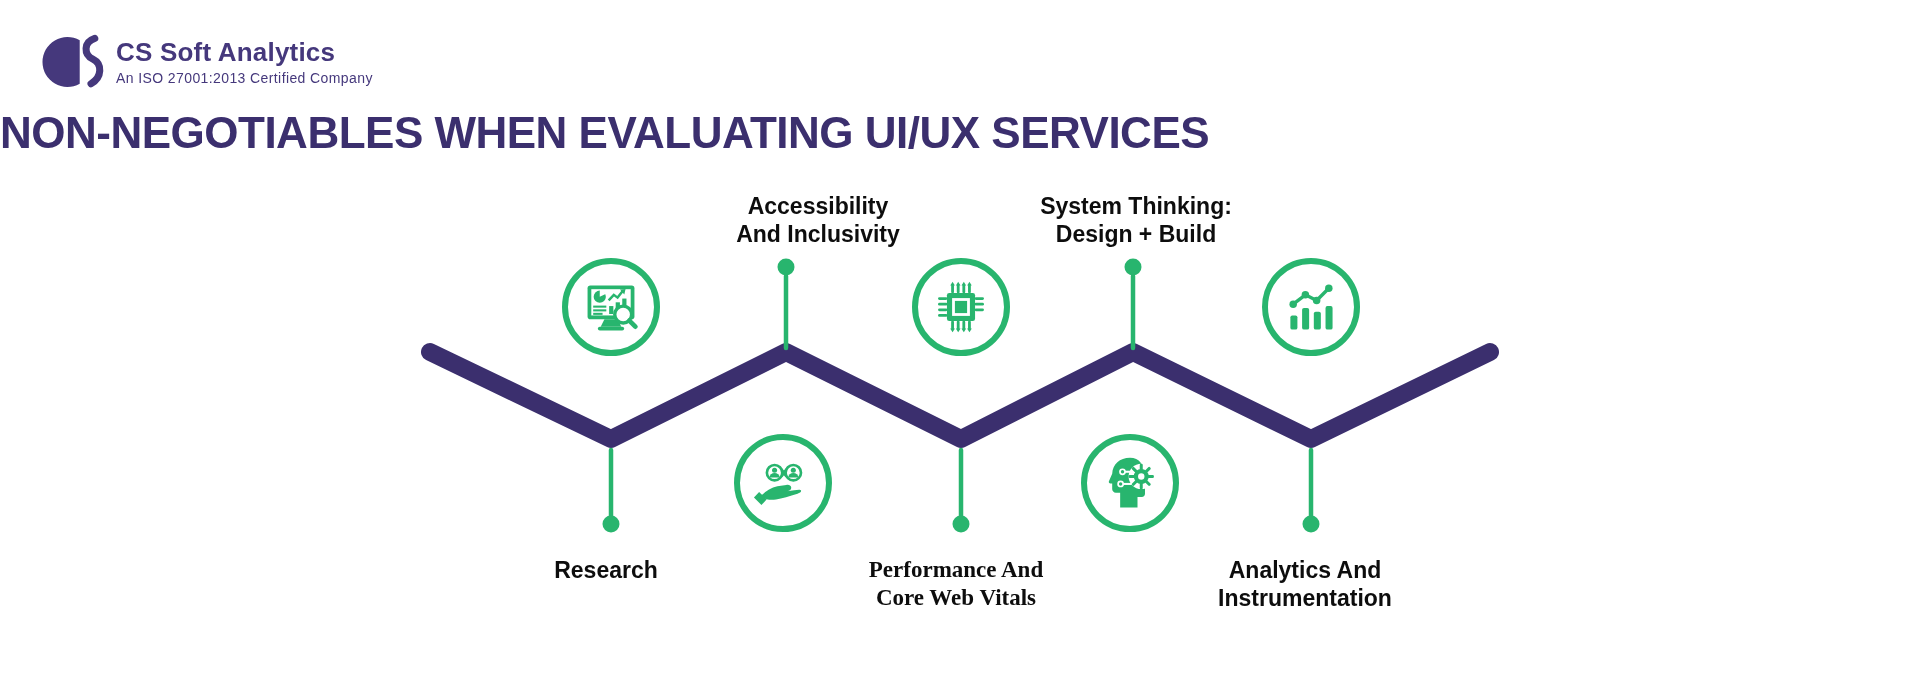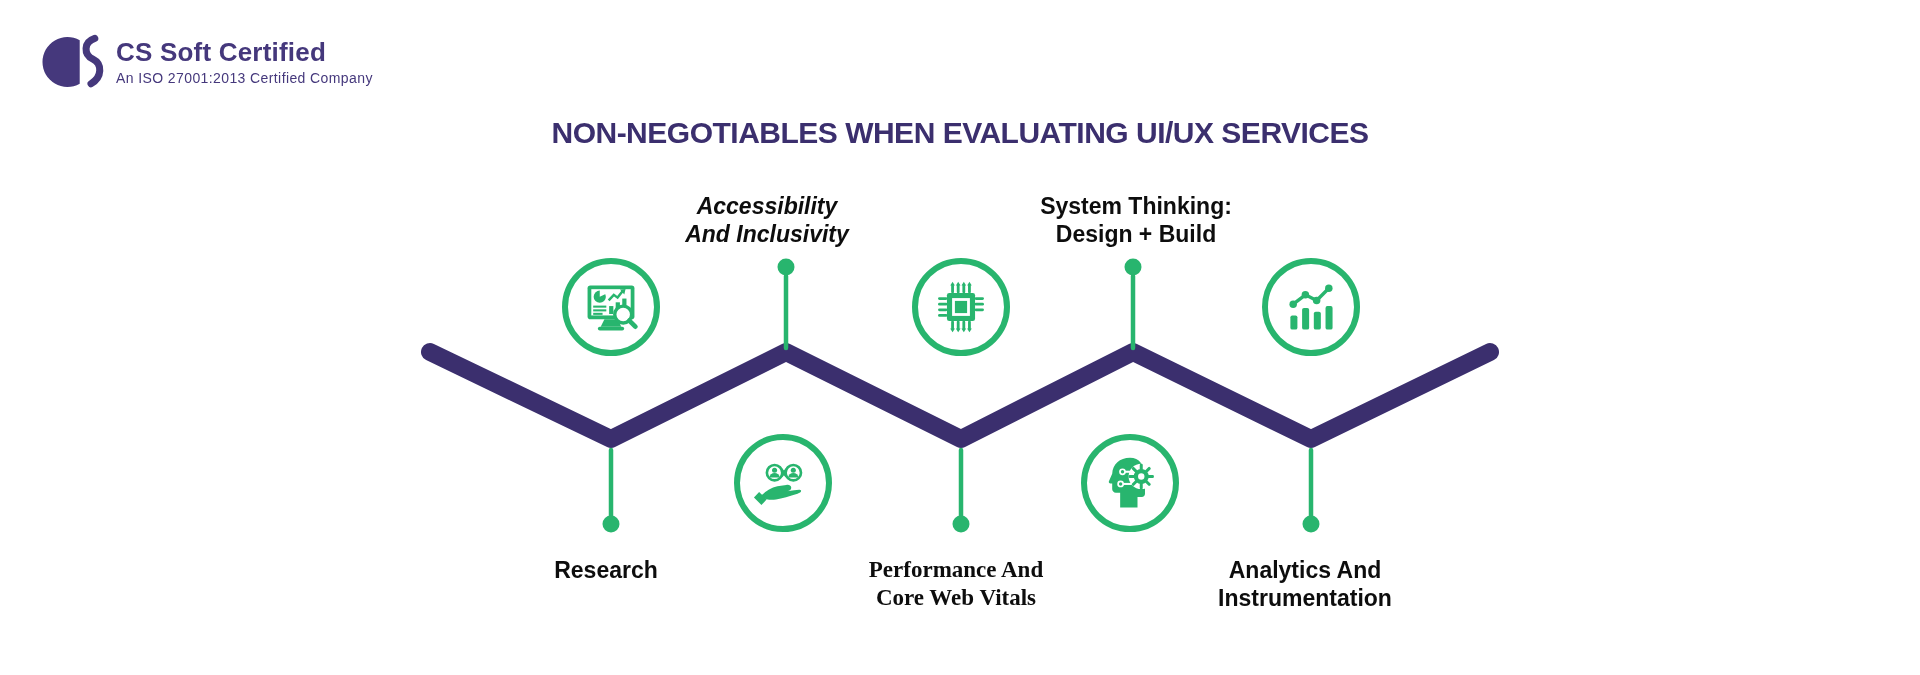--- a/index.html
+++ b/index.html
@@ -15,22 +15,22 @@
   .canvas{position:relative;width:1920px;height:675px;background:var(--background);}
 
   
   .logo{position:absolute;left:42px;top:26px;display:flex;align-items:flex-start;}
   .logo-mark{width:66px;height:60px;margin-top:6px;}
   .logo-text{margin-left:8px;}
   .logo-name{font-size:26px;font-weight:700;color:var(--logo-purple);letter-spacing:.2px;line-height:28px;margin-top:12px;}
   .logo-tagline{font-size:14px;font-weight:500;color:var(--logo-purple);letter-spacing:.4px;margin-top:4px;}
 
   
-  .title{position:absolute;left:0;right:0;top:110px;text-align:center;
-    font-size:30px;line-height:46px;font-weight:800;color:var(--purple);letter-spacing:-.5px;}
+  .title{position:absolute;left:0;right:0;top:110px;text-align:left;
+    font-size:44px;line-height:46px;font-weight:800;color:var(--purple);letter-spacing:-.5px;}
 
   
   .zigzag{position:absolute;left:0;top:0;width:1920px;height:675px;}
   .zig{stroke:var(--purple);stroke-width:18;fill:none;stroke-linecap:round;stroke-linejoin:round;}
   .stem{stroke:var(--green);stroke-width:4.5;stroke-linecap:round;}
   .dot{fill:var(--green);}
 
   
   .node{position:absolute;width:98px;height:98px;border-radius:50%;
     border:6px solid var(--green);background:#fff;
@@ -46,37 +46,37 @@
   .n2{left:734px;top:434px;}
   .n3{left:912px;top:258px;}
   .n4{left:1081px;top:434px;}
   .n5{left:1262px;top:258px;}
 
   
   .label{position:absolute;width:300px;text-align:center;
     font-size:23px;line-height:28px;font-weight:700;color:var(--label-color);}
   .label span{display:block;}
   .l1{left:456px;top:556px;}
-  .l2{left:617px;top:192px;font-style:italic;}
+  .l2{left:668px;top:192px;}
   .l3{left:806px;top:556px;font-family:Liberation Serif, serif;}
   .l4{left:986px;top:192px;}
   .l5{left:1155px;top:556px;}
 </style>
 </head>
 <body>
 
 <div class="canvas">
 
   <div class="logo">
     <svg class="logo-mark" viewBox="0 0 70 62">
       <path class="fp" d="M40,7.9 A26.5,26.5 0 1 0 40,54.1 Z"></path>
       <path class="sp" d="M56,6 C44,10 44,23 54,28 C64,33 64,47 52,54" stroke-width="7.5" stroke-linecap="round"></path>
     </svg>
     <div class="logo-text">
-      <div class="logo-name">CS Soft Certified</div>
+      <div class="logo-name">CS Soft Analytics</div>
       <div class="logo-tagline">An ISO 27001:2013 Certified Company</div>
     </div>
   </div>
 
   <h1 class="title">NON-NEGOTIABLES WHEN EVALUATING UI/UX SERVICES</h1>
 
   <svg class="zigzag" viewBox="0 0 1920 675">
     <polyline class="zig" points="430,352 611,439 786,352 961,439 1133,352 1311,439 1490,352"></polyline>
     <line class="stem" x1="611" y1="450" x2="611" y2="516"></line>
     <circle class="dot" cx="611" cy="524" r="8.5"></circle>

